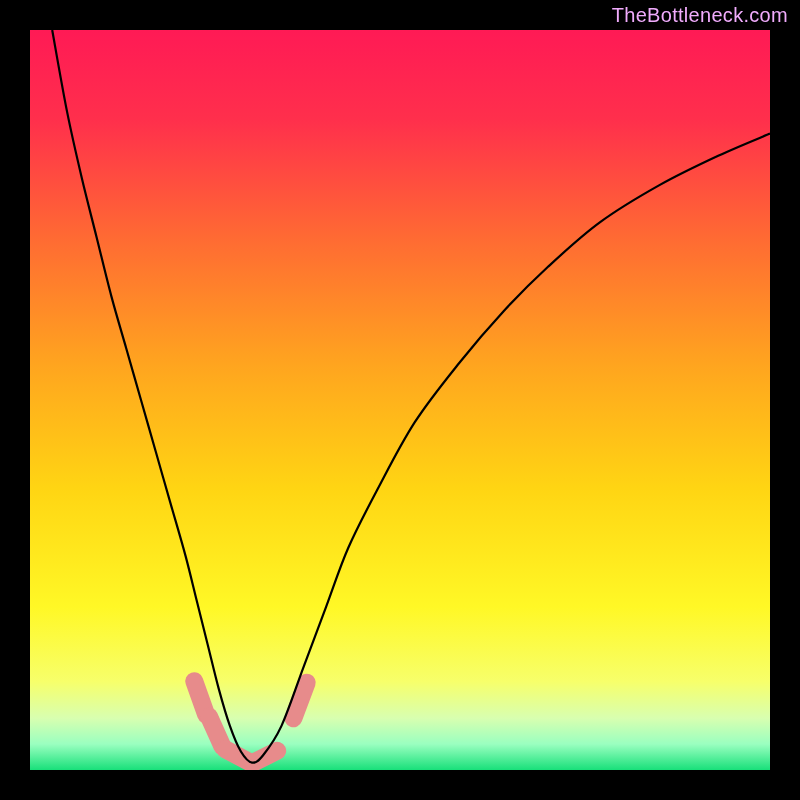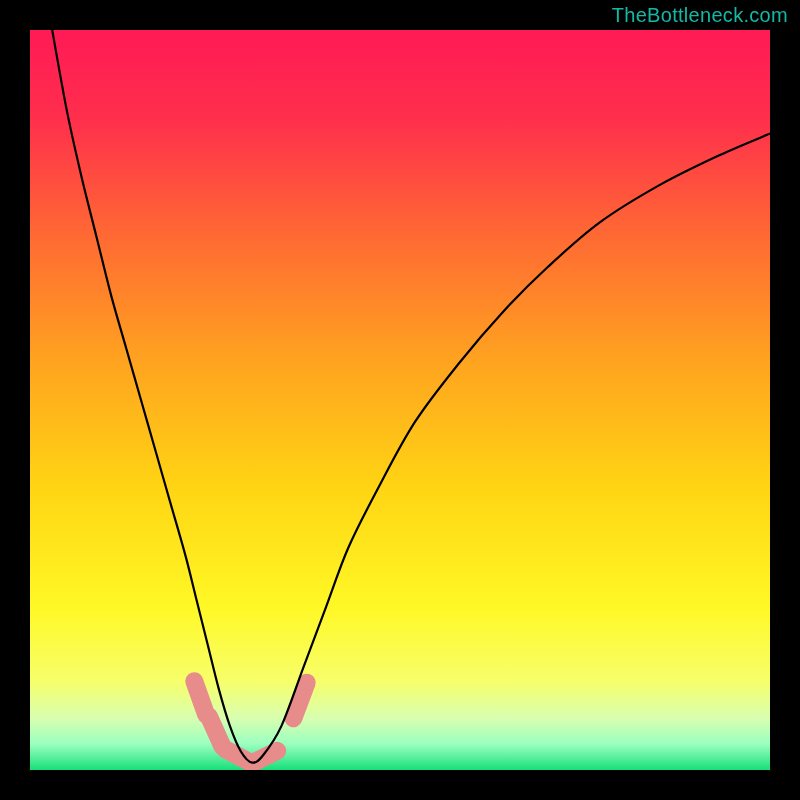--- a/index.html
+++ b/index.html
@@ -8,21 +8,21 @@
     width: 800px;
     height: 800px;
     background: #000;
     font-family: Arial, Helvetica, sans-serif;
     overflow: hidden;
   }
   .watermark {
     position: absolute;
     top: 4px;
     right: 12px;
-    color: #14b8a6;
+    color: #f0abfc;
     font-size: 20px;
     letter-spacing: 0.3px;
     z-index: 10;
   }
   .plot-area {
     position: absolute;
     left: 30px;
     top: 30px;
     width: 740px;
     height: 740px;

